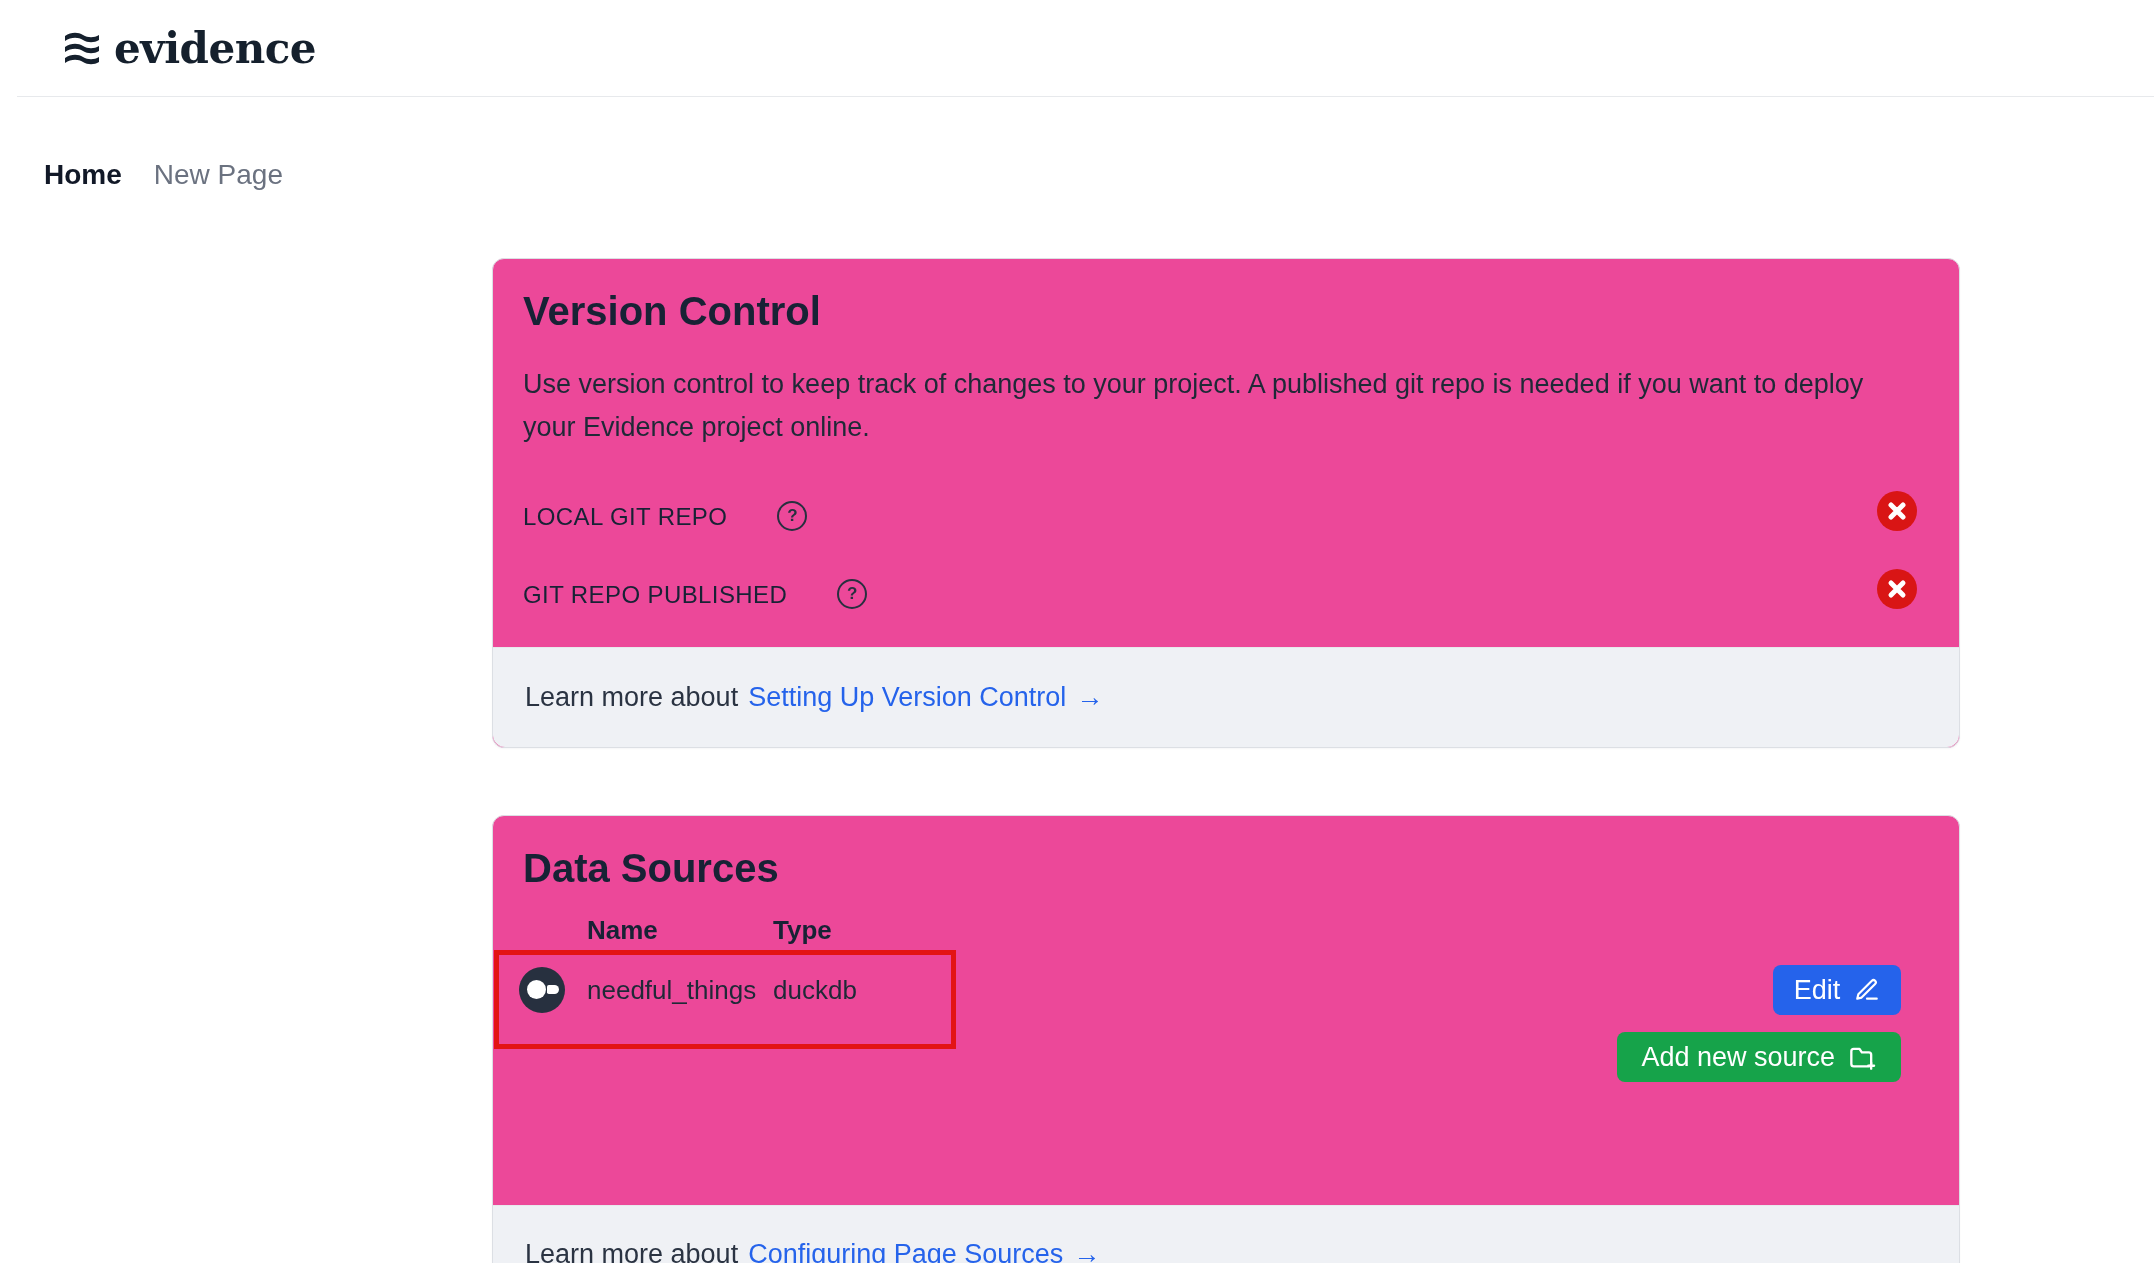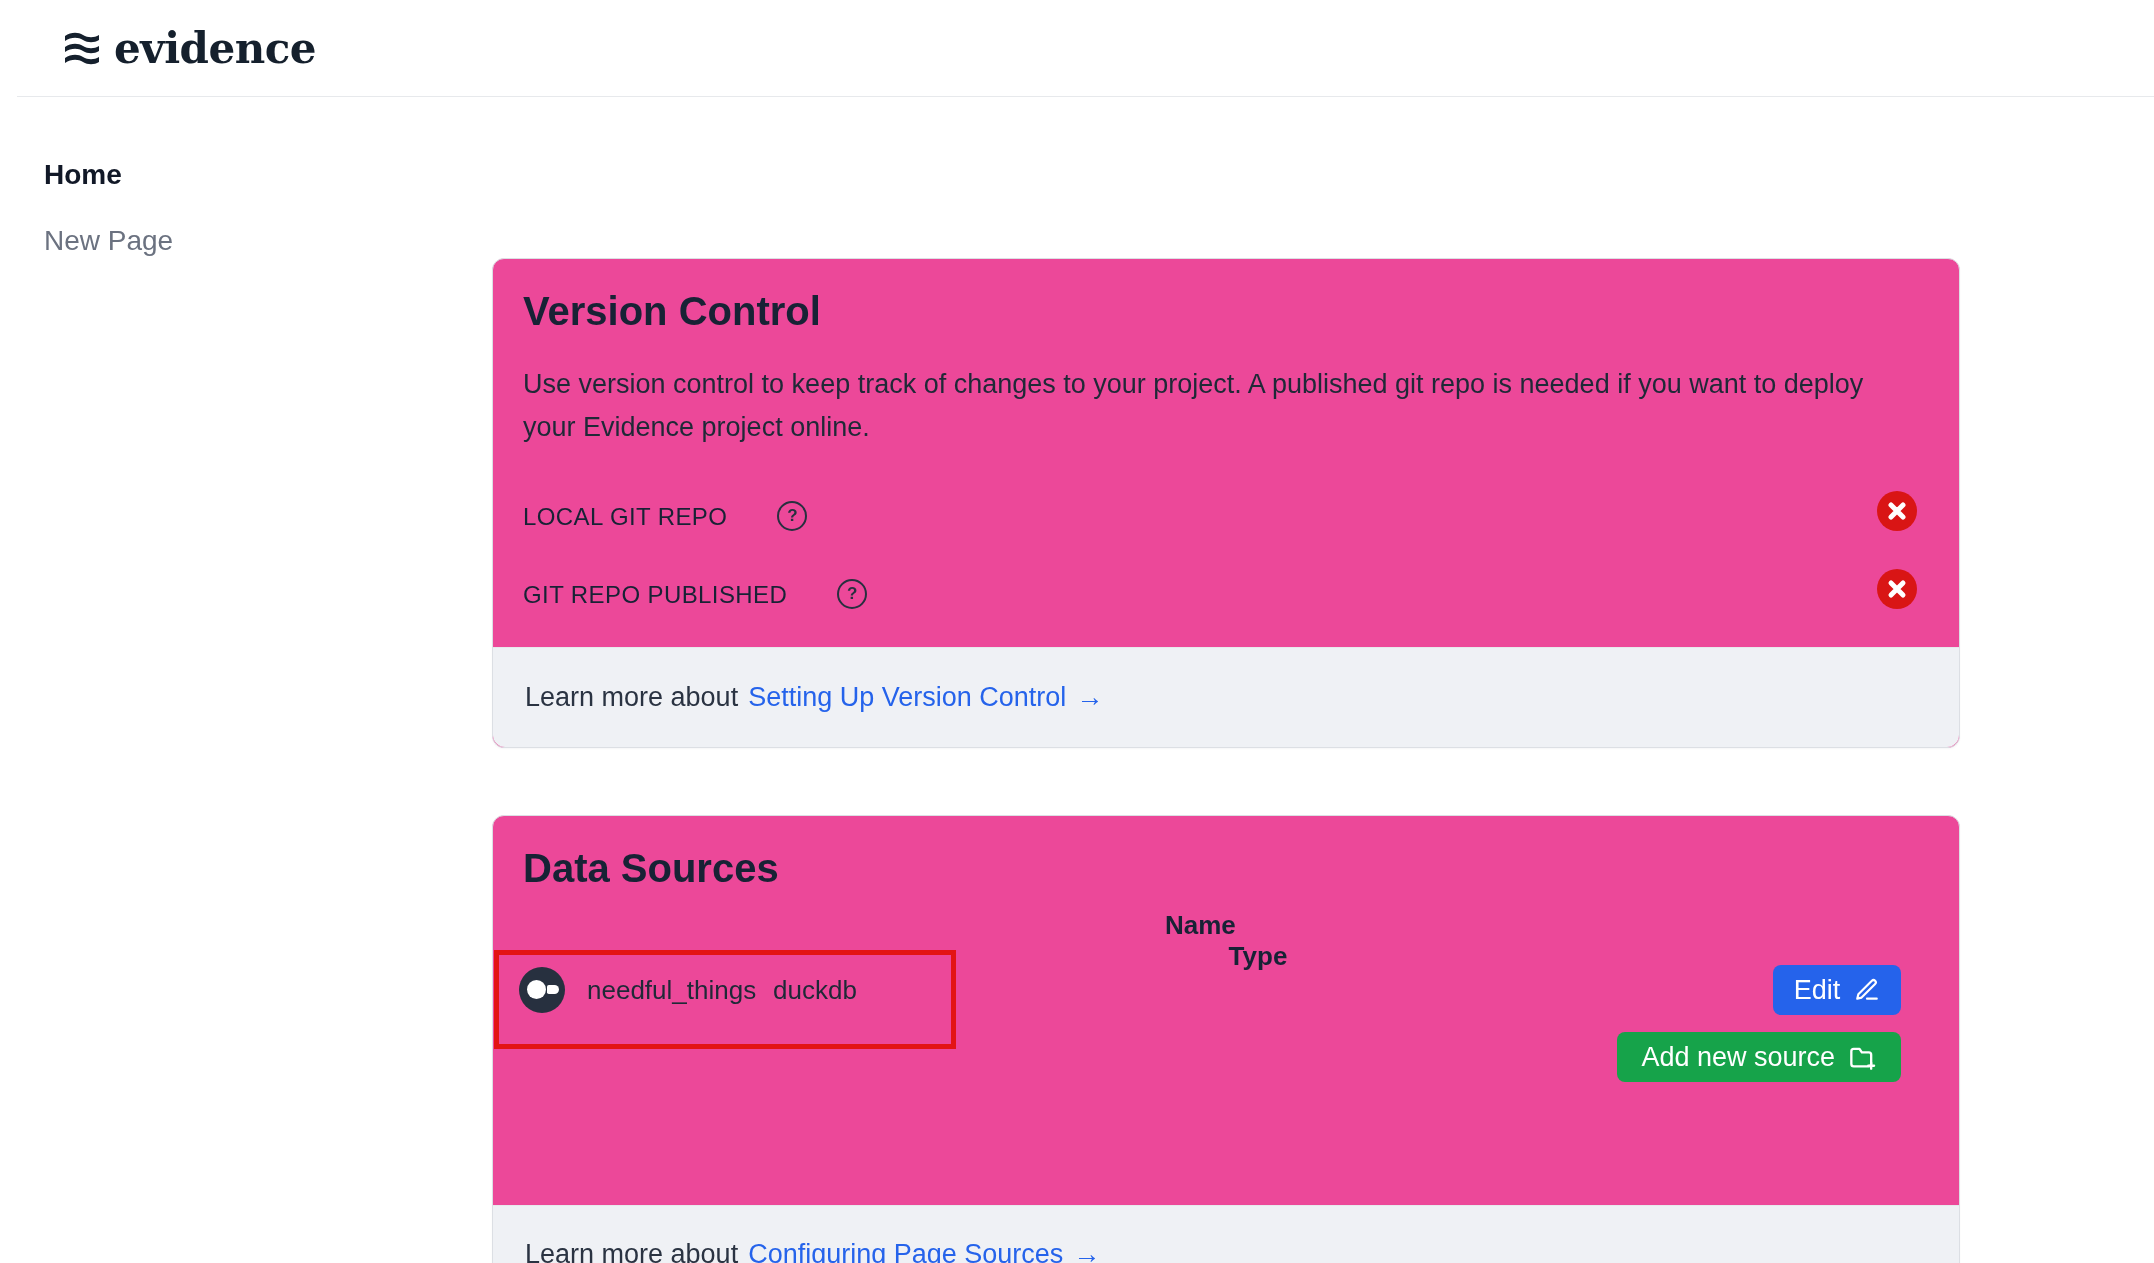--- a/index.html
+++ b/index.html
@@ -15,21 +15,21 @@
     --hairline:#e7e9ec;
   }
   *{margin:0;padding:0;box-sizing:border-box;}
   html,body{width:2154px;height:1263px;background:#ffffff;overflow:hidden;
     font-family:"Liberation Sans", sans-serif;color:var(--ink);}
   .header{position:absolute;left:17px;top:0;width:2154px;height:97px;background:#fff;
     border-bottom:1px solid var(--hairline);display:flex;align-items:center;padding-left:44px;}
   .logo{display:flex;align-items:center;gap:13px;cursor:pointer;}
   .logo-text{font-family:"DejaVu Serif", serif;font-size:42px;font-weight:600;
     color:#15202d;letter-spacing:-0.5px;}
-  .sidebar{position:absolute;left:44px;top:158px;display:flex;flex-direction:column;gap:32px;}
+  .sidebar{position:absolute;left:44px;top:158px;display:flex;flex-direction:row;gap:32px;}
   .side-link{font-size:28px;line-height:34px;cursor:pointer;}
   .side-link.active{font-weight:700;color:#111827;}
   .side-link.inactive{font-weight:400;color:var(--muted);}
 
   .card{position:absolute;left:492px;width:1468px;background:#ec4899;
     border:1px solid var(--card-border);border-radius:12px;
     box-shadow:0 1px 2px rgba(16,24,40,.04);}
   .card1{top:258px;height:490px;}
   .card2{top:815px;height:488px;}
   .card-inner{padding:0 30px;}
@@ -46,21 +46,21 @@
   .spacer{flex:1;}
   .status-badge{width:40px;height:40px;border-radius:50%;background:var(--bad-red);
     display:flex;align-items:center;justify-content:center;margin-right:12px;flex:0 0 auto;}
   .card-footer{position:absolute;left:0;right:0;bottom:0;height:100px;background:var(--band);
     border-top:1px solid var(--hairline);border-radius:0 0 12px 12px;
     display:flex;align-items:center;padding-left:32px;font-size:27px;}
   .card2 .card-footer{height:97px;}
   .footer-prefix{color:var(--ink-soft);}
   .footer-link{color:var(--accent);margin-left:10px;cursor:pointer;display:inline-flex;gap:10px;}
 
-  .ds-header-row{display:flex;align-items:center;height:40px;margin-top:18px;padding-left:64px;flex-direction:column;}
+  .ds-header-row{display:flex;align-items:center;height:40px;margin-top:18px;padding-left:64px;}
   .ds-col-name{width:186px;font-size:26px;font-weight:700;color:#182235;}
   .ds-col-type{font-size:26px;font-weight:700;color:#182235;}
   .ds-row{display:flex;align-items:center;height:60px;margin-top:10px;}
   .ds-icon-cell{width:64px;display:flex;align-items:center;}
   .duckdb-icon{position:relative;width:46px;height:46px;background:#27303f;border-radius:50%;margin-left:-4px;}
   .duckdb-icon .head{position:absolute;left:8px;top:13px;width:19px;height:19px;background:#fff;border-radius:50%;}
   .duckdb-icon .bill{position:absolute;left:28px;top:18px;width:12px;height:9px;background:#fff;border-radius:2px 5px 5px 2px;}
   .ds-name{width:186px;font-size:26px;color:#1f2937;}
   .ds-type{font-size:26px;color:#1f2937;}
   .btn{display:inline-flex;align-items:center;justify-content:center;gap:14px;height:50px;

